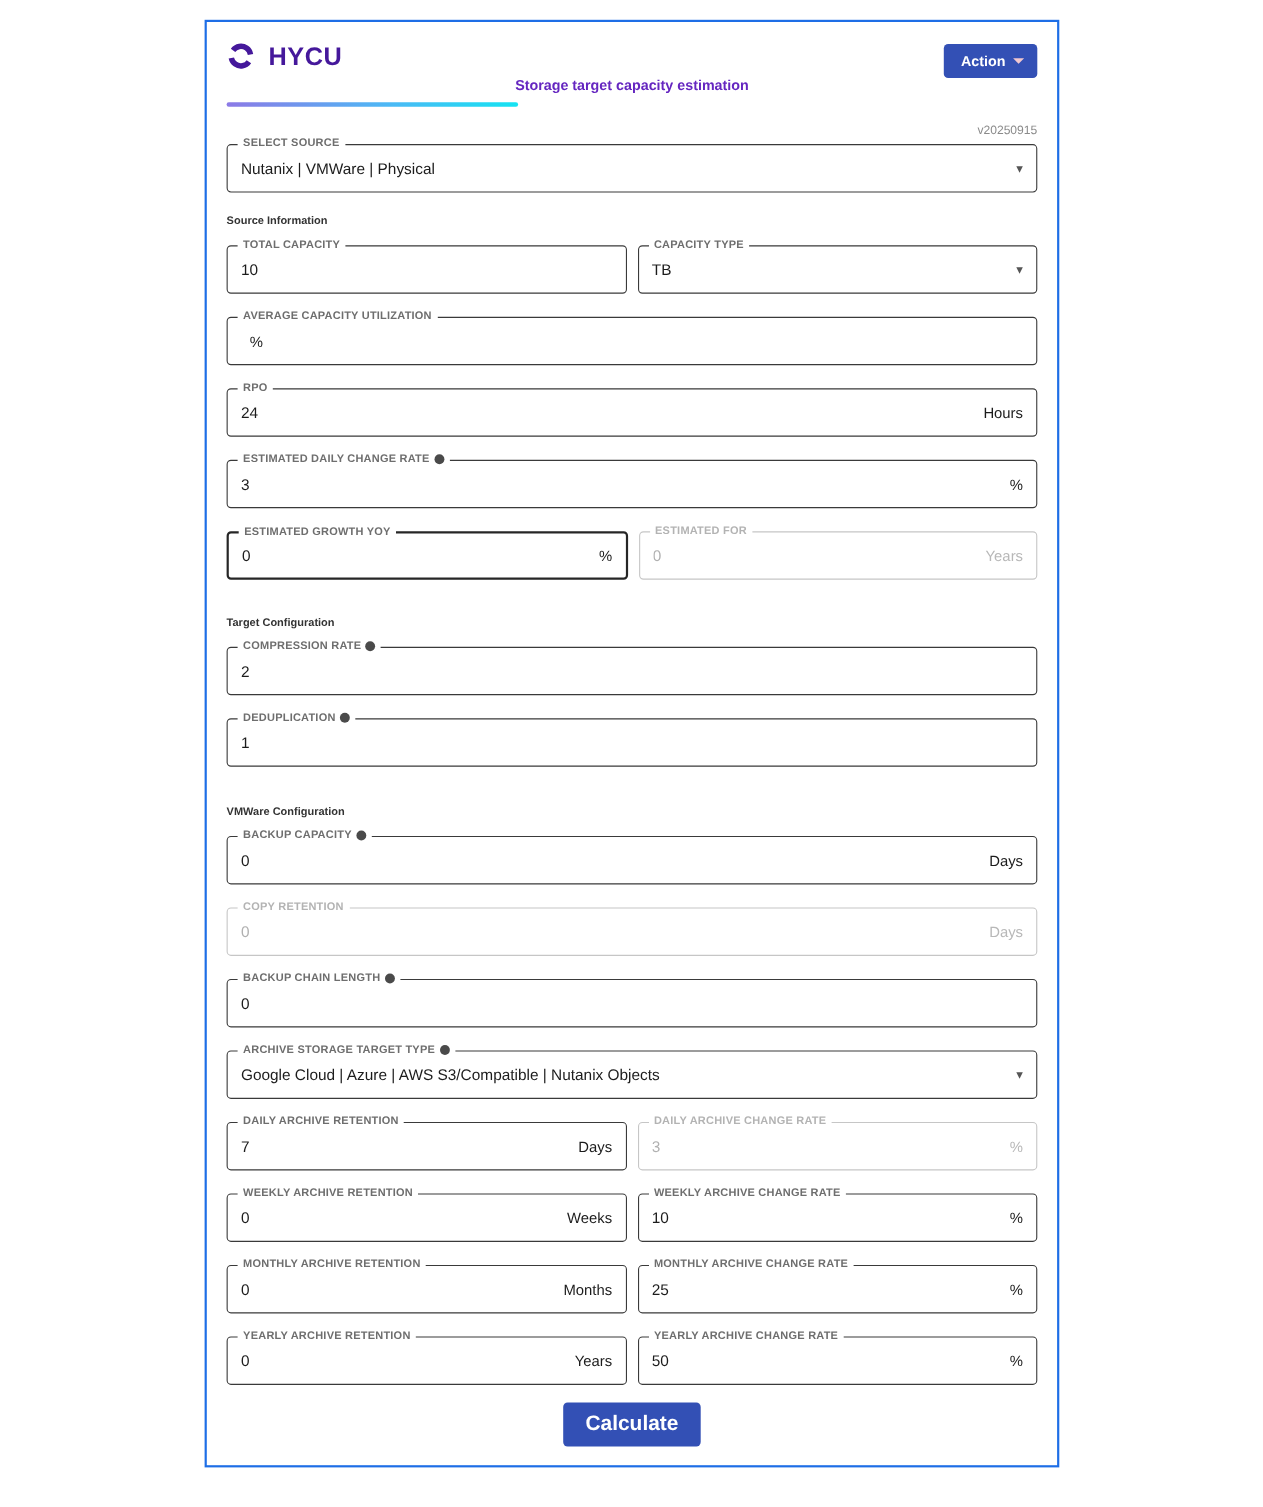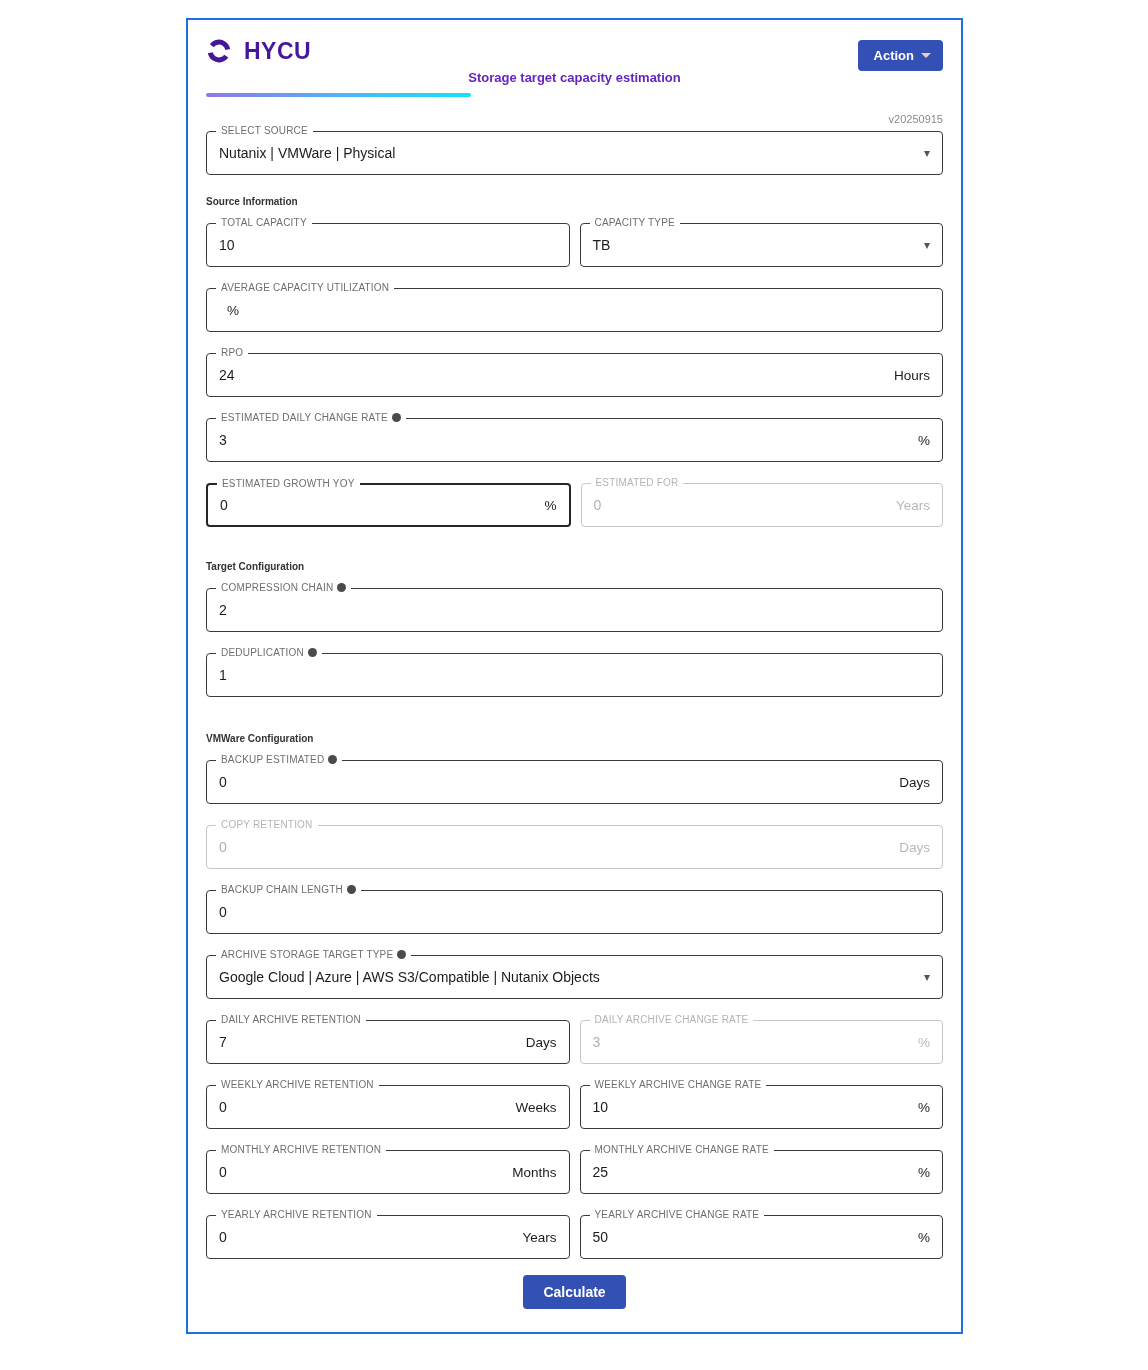--- a/index.html
+++ b/index.html
@@ -67,20 +67,21 @@
   }
   .field.focused { border: 2px solid #262626; }
   .field.disabled { border-color: #c6c6c6; }
   .flabel {
     position: absolute; top: -7px; left: 9px;
     background: #ffffff;
     padding: 0 5px;
     font-size: 10px; color: #6e6e6e; letter-spacing: 0.2px;
     display: flex; align-items: center; gap: 4px;
     white-space: nowrap;
+    font-weight: bold;
   }
   .field.disabled .flabel { color: #b3b3b3; }
   .info-dot {
     width: 9px; height: 9px; border-radius: 50%;
     background: #4a4a4a; display: inline-block;
   }
   .field input {
     flex: 1; min-width: 0;
     border: none; outline: none; background: transparent;
     font-family: "Liberation Sans", sans-serif;
@@ -90,21 +91,21 @@
   .fvalue { flex: 1; font-size: 14px; color: #1c1c1c; }
   .suffix { font-size: 13.5px; color: #1c1c1c; margin-left: 8px; }
   .field.disabled .suffix { color: #b8b8b8; }
   .sel-caret { font-size: 12px; color: #555555; margin-left: 8px; }
   
   .footer { text-align: center; margin-top: 4px; }
   .calc-btn {
     background: #3350b5; color: #ffffff;
     border: none; border-radius: 4px;
     font-family: "Liberation Sans", sans-serif;
-    font-size: 14px; font-weight: bold;
+    font-size: 19px; font-weight: bold;
     padding: 9px 20px;
     cursor: pointer;
   }
 </style>
 </head>
 <body>
 
 <div class="app-card">
 
   <div class="hdr">
@@ -197,21 +198,21 @@
       <input value="0" style="">
       <span class="suffix">Years</span>
     </div>
   </div>
 
   <div class="section-title" style="margin-top:34px;">Target Configuration</div>
 
   <div class="row">
     <div class="field">
       <span class="flabel">
-        <span>COMPRESSION CHAIN</span>
+        <span>COMPRESSION RATE</span>
         <span class="info-dot"></span>
       </span>
       <input value="2" style="">
     </div>
   </div>
 
   <div class="row" style="margin-bottom:18px;">
     <div class="field">
       <span class="flabel">
         <span>DEDUPLICATION</span>
@@ -219,21 +220,21 @@
       </span>
       <input value="1" style="">
     </div>
   </div>
 
   <div class="section-title" style="margin-top:36px;">VMWare Configuration</div>
 
   <div class="row">
     <div class="field">
       <span class="flabel">
-        <span>BACKUP ESTIMATED</span>
+        <span>BACKUP CAPACITY</span>
         <span class="info-dot"></span>
       </span>
       <input value="0" style="">
       <span class="suffix">Days</span>
     </div>
   </div>
 
   <div class="row">
     <div class="field disabled">
       <span class="flabel">

